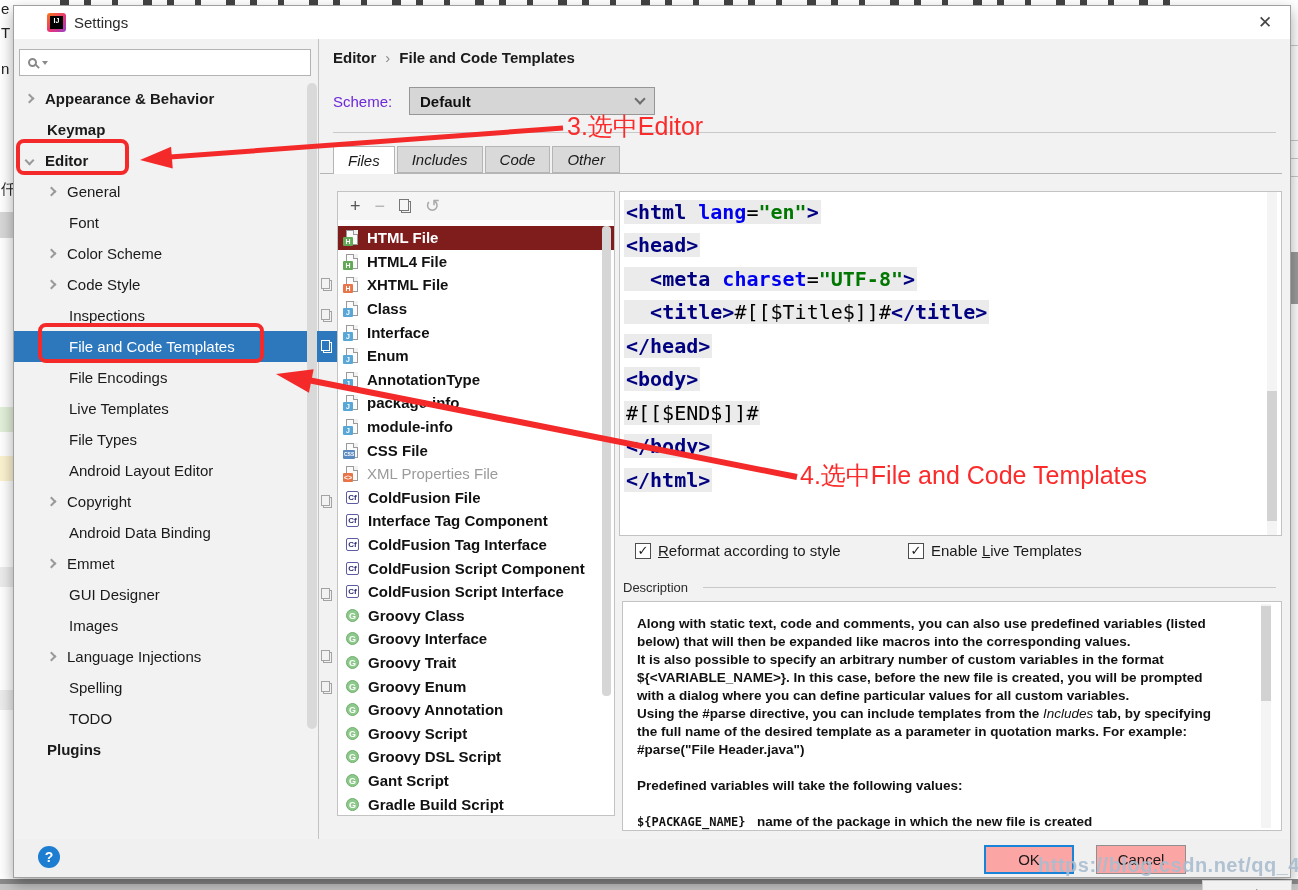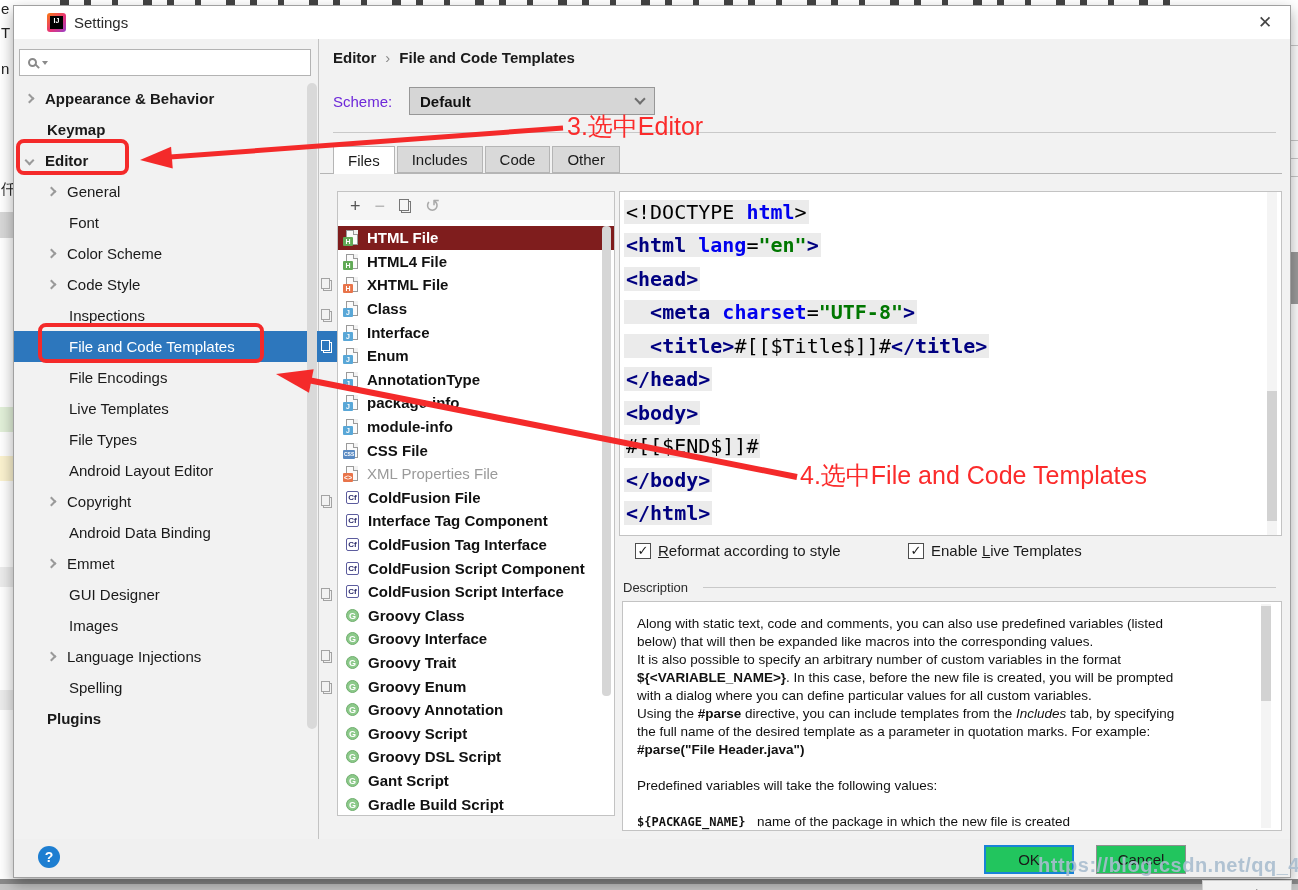--- a/index.html
+++ b/index.html
@@ -57,21 +57,21 @@
   .breadcrumb .sep { color:#888; font-weight:normal; padding:0 9px; }
   .scheme-label { position:absolute; left:319px; top:87px; font-size:15px; color:#6d28d9; }
   .scheme-combo { position:absolute; left:395px; top:81px; width:246px; height:28px; background:#d6d6d6; border:1px solid #979797; display:flex; align-items:center; padding:0 10px; cursor:pointer; }
   .scheme-combo .val { font-size:15px; font-weight:bold; color:#111; flex:1; }
   .chev-lg { width:8px; height:8px; border-right:2px solid #6e6e6e; border-bottom:2px solid #6e6e6e; transform:rotate(45deg); margin-top:-4px; }
   .hsep1 { position:absolute; left:319px; top:126px; width:943px; height:1px; background:#c9c9c9; }
 
   
   .tab-line { position:absolute; left:306px; top:167px; width:962px; height:1px; background:#b5b5b5; }
   .tabs { position:absolute; left:319px; top:140px; display:flex; gap:2px; z-index:2; }
-  .tab { height:27px; padding:7px 14px; font-size:15px; color:#1a1a1a; background:#d9d9d9; border:1px solid #b5b5b5; display:flex; align-items:center; cursor:pointer; }
+  .tab { height:27px; padding:7px 14px; font-size:15px; color:#1a1a1a; background:#d9d9d9; border:1px solid #b5b5b5; display:flex; align-items:center; cursor:pointer;font-style:italic; }
   .tab.active { height:28px; background:#ffffff; border-bottom:none; }
 
   
   .list-panel { position:absolute; left:323px; top:185px; width:278px; height:625px; background:#ffffff; border:1px solid #c3c3c3; }
   .list-toolbar { position:absolute; left:0; top:0; width:100%; height:28px; background:#f5f5f5; display:flex; align-items:center; gap:14px; padding-left:12px; }
   .tbtn { font-size:18px; line-height:18px; cursor:pointer; }
   .tb-copy { position:relative; width:12px; height:14px; cursor:pointer; }
   .tb-copy::after { content:""; position:absolute; left:0; top:0; width:8px; height:10px; border:1px solid #777; background:#f5f5f5; }
   .tb-copy::before { content:""; position:absolute; right:0; bottom:0; width:8px; height:10px; border:1px solid #777; background:#f5f5f5; }
   .list-rows { position:absolute; left:0; top:34px; width:100%; }
@@ -100,31 +100,31 @@
   .cbrow { position:absolute; left:608px; top:536px; width:660px; height:22px; }
   .cb { position:absolute; display:flex; align-items:center; gap:7px; font-size:15px; color:#1a1a1a; cursor:pointer; }
   .cb-box { width:16px; height:16px; border:1px solid #4d4d4d; background:#fff; text-align:center; line-height:14px; font-size:13px; color:#1a1a1a; flex:none; }
   .cb .u { text-decoration:underline; }
 
   
   .desc-label { position:absolute; left:609px; top:574px; font-size:13px; color:#2b2b2b; }
   .desc-line-rule { position:absolute; left:689px; top:581px; width:573px; height:1px; background:#c9c9c9; }
   .desc-panel { position:absolute; left:608px; top:595px; width:660px; height:230px; background:#ffffff; border:1px solid #c3c3c3; padding:14px 14px 0 14px; overflow:hidden; }
   .desc-line { height:18px; font-size:13.5px; color:#111; white-space:pre; }
-  .dk-n { font-weight:normal; }
+  .dk-n { font-weight:bold; }
   .dk-b { font-weight:bold; }
   .dk-i { font-style:italic; }
   .dk-var { font-weight:bold; font-family:"DejaVu Sans Mono",monospace; font-size:12px; display:inline-block; min-width:120px; }
   .desc-scroll { position:absolute; left:1247px; top:598px; width:10px; height:224px; background:#f4f4f4; }
   .desc-thumb { position:absolute; left:1247px; top:600px; width:10px; height:95px; background:#d2d2d2; }
 
   
   .bottombar { position:absolute; left:0; top:833px; width:1276px; height:38px; background:#f0f0f0; }
   .help-circle { position:absolute; left:24px; top:7px; width:22px; height:22px; border-radius:50%; background:#1d7ed1; color:#fff; text-align:center; line-height:22px; font-size:14px; font-weight:bold; cursor:pointer; }
-  .btn { position:absolute; top:6px; width:90px; height:29px; font-size:15px; color:#1a1a1a; background:#22c55e; border:1px solid #8f8f8f; text-align:center; line-height:27px; cursor:pointer; }
+  .btn { position:absolute; top:6px; width:90px; height:29px; font-size:15px; color:#1a1a1a; background:#fca5a5; border:1px solid #8f8f8f; text-align:center; line-height:27px; cursor:pointer; }
   .btn.ok { left:970px; border:2px solid #1883d7; line-height:25px; }
   .btn.cancel { left:1082px; }
   .btn.apply { left:1188px; border:1px solid #cfcfcf; color:#9e9e9e; background:#f1f1f1; cursor:default;margin-top:35px; }
 
   
   .red-box { position:absolute; border:4px solid #f42a2a; border-radius:8px; z-index:6; pointer-events:none; }
   .red-box1 { left:16px; top:139px; width:113px; height:36px; }
   .red-box2 { left:38px; top:323px; width:226px; height:40px; }
   .red-text { position:absolute; color:#fb2b2b; font-size:25px; z-index:6; pointer-events:none; white-space:nowrap; }
   .red-text1 { left:567px; top:110px; }
@@ -257,20 +257,24 @@
         <div class="tree-row lvl1">
           <span class="chev right"></span>
           <span>Language Injections</span>
           <span class="copy-ico"></span>
         </div>
         <div class="tree-row lvl1">
           <span class="chev-spacer"></span>
           <span>Spelling</span>
           <span class="copy-ico"></span>
         </div>
+        <div class="tree-row lvl1">
+          <span class="chev-spacer"></span>
+          <span>TODO</span>
+        </div>
         <div class="tree-row lvl0 bold">
           <span class="chev-spacer"></span>
           <span>Plugins</span>
         </div>
       </div>
     <div class="tree-scroll"></div>
   </div>
 
   <div class="breadcrumb">
     <span>Editor</span><span class="sep">›</span><span>File and Code Templates</span>
@@ -419,23 +423,20 @@
         </div>
         <div class="list-row">
           <span class="gico">G</span>
           <span>Gradle Build Script</span>
         </div>
       </div>
     <div class="list-scroll"></div>
   </div>
 
   <div class="editor-panel" id="code-editor">
-      <div class="code-line">
-        <span class="code-run"><span class="tk-p">&lt;!DOCTYPE </span><span class="tk-a">html</span><span class="tk-p">&gt;</span></span>
-      </div>
       <div class="code-line">
         <span class="code-run"><span class="tk-t">&lt;html </span><span class="tk-a">lang</span><span class="tk-p">=</span><span class="tk-v">"en"</span><span class="tk-t">&gt;</span></span>
       </div>
       <div class="code-line">
         <span class="code-run"><span class="tk-t">&lt;head&gt;</span></span>
       </div>
       <div class="code-line">
         <span class="code-run"><span class="tk-p">  </span><span class="tk-t">&lt;meta </span><span class="tk-a">charset</span><span class="tk-p">=</span><span class="tk-v">"UTF-8"</span><span class="tk-t">&gt;</span></span>
       </div>
       <div class="code-line">

